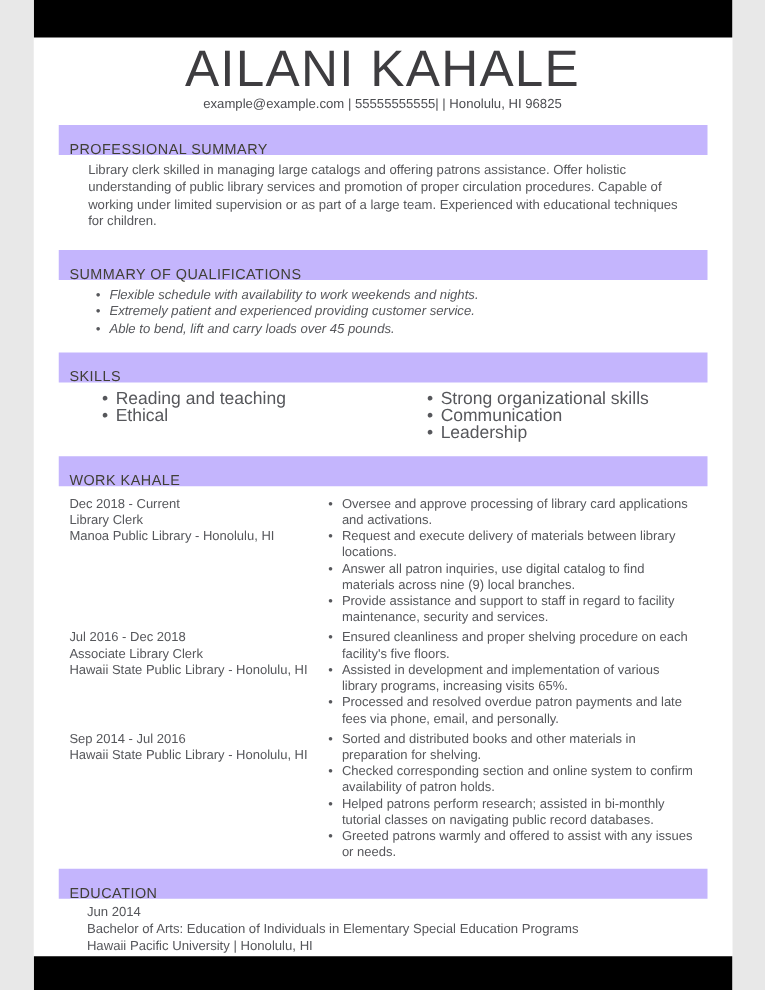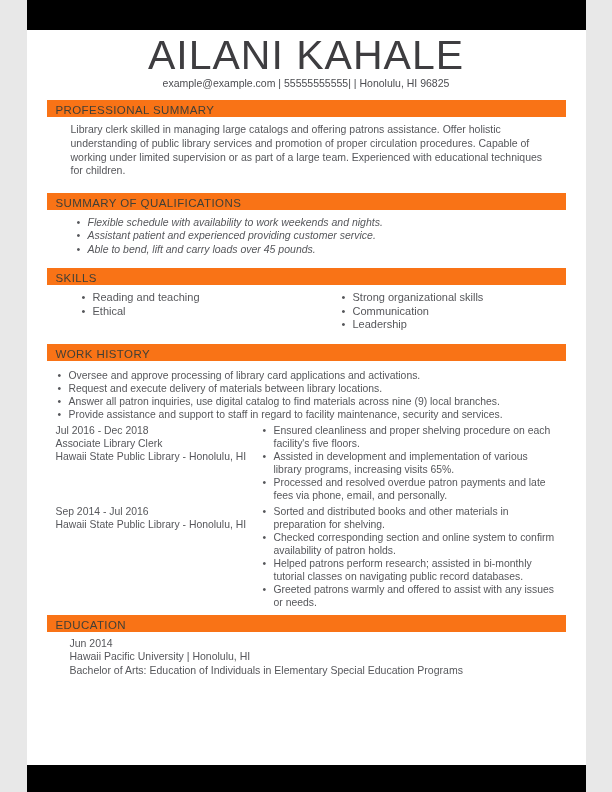--- a/index.html
+++ b/index.html
@@ -27,27 +27,27 @@
   .contact {
     text-align: center;
     font-size: 10.5px;
     line-height: 13px;
     margin-top: 2px;
     color: #4c4d51;
   }
 
   .sec-bar {
     margin: 0 20px;
-    background: #f97316;
+    background: #c4b5fd;
     color: #403f36;
     font-size: 11.5px;
     letter-spacing: 0.4px;
     height: 17px;
     line-height: 17px;
-    padding: 2px 9px;
+    padding: 12px 9px;
     box-sizing: border-box;
     font-weight: 400;
   }
   .mt-summary { margin-top: 10px; }
   .mt-qual    { margin-top: 15px; }
   .mt-skills  { margin-top: 12px; }
   .mt-work    { margin-top: 12px; }
   .mt-edu     { margin-top: 6px; }
 
   .summary-text {
@@ -67,21 +67,21 @@
 
   .qual-list {
     margin: 6px 30px 0 0 !important;
     padding-left: 61px !important;
     font-size: 10.5px;
     line-height: 13.3px;
     font-style: italic;
   }
 
   .skills-row { display: flex; margin-top: 6px; }
-  .skills-col { font-size: 11px; line-height: 13.5px; }
+  .skills-col { font-size: 14px; line-height: 13.5px; }
   .skills-col-left  { width: 259px; padding-left: 66px !important; box-sizing: border-box; }
 
   .jobs { margin: 8px 27px 0 29px; }
   .job { display: flex; margin-bottom: 3px; }
   .job-left {
     width: 205px;
     flex: 0 0 205px;
     font-size: 10.4px;
     line-height: 13px;
     padding-right: 6px;
@@ -113,45 +113,50 @@
   <div class="sec-bar mt-summary">
     <span>PROFESSIONAL SUMMARY</span>
   </div>
   <p class="summary-text">Library clerk skilled in managing large catalogs and offering patrons assistance. Offer holistic understanding of public library services and promotion of proper circulation procedures. Capable of working under limited supervision or as part of a large team. Experienced with educational techniques for children.</p>
 
   <div class="sec-bar mt-qual">
     <span>SUMMARY OF QUALIFICATIONS</span>
   </div>
   <ul class="bullets qual-list">
     <li>Flexible schedule with availability to work weekends and nights.</li>
-    <li>Assistant patient and experienced providing customer service.</li>
+    <li>Extremely patient and experienced providing customer service.</li>
     <li>Able to bend, lift and carry loads over 45 pounds.</li>
   </ul>
 
   <div class="sec-bar mt-skills">
     <span>SKILLS</span>
   </div>
   <div class="skills-row">
     <ul class="bullets skills-col skills-col-left">
       <li>Reading and teaching</li>
       <li>Ethical</li>
     </ul>
     <ul class="bullets skills-col" style="padding-left:67px">
       <li>Strong organizational skills</li>
       <li>Communication</li>
       <li>Leadership</li>
     </ul>
   </div>
 
   <div class="sec-bar mt-work">
-    <span>WORK HISTORY</span>
+    <span>WORK KAHALE</span>
   </div>
   <div class="jobs">
 
     <div class="job">
+      <div class="job-left">
+        <div>Dec 2018 - Current</div>
+        <div>Library Clerk</div>
+        <div>Manoa Public Library - Honolulu, HI</div>
+      </div>
       <ul class="bullets job-bullets">
         <li>Oversee and approve processing of library card applications and activations.</li>
         <li>Request and execute delivery of materials between library locations.</li>
         <li>Answer all patron inquiries, use digital catalog to find materials across nine (9) local branches.</li>
         <li>Provide assistance and support to staff in regard to facility maintenance, security and services.</li>
       </ul>
     </div>
 
     <div class="job">
       <div class="job-left">
@@ -179,18 +184,18 @@
       </ul>
     </div>
 
   </div>
 
   <div class="sec-bar mt-edu">
     <span>EDUCATION</span>
   </div>
   <div class="edu-block">
     <div>Jun 2014</div>
+    <div>Bachelor of Arts: Education of Individuals in Elementary Special Education Programs</div>
     <div>Hawaii Pacific University |  Honolulu, HI</div>
-    <div>Bachelor of Arts: Education of Individuals in Elementary Special Education Programs</div>
   </div>
 
   <div class="bar-bottom"></div>
 </div>
 
 </body></html>

